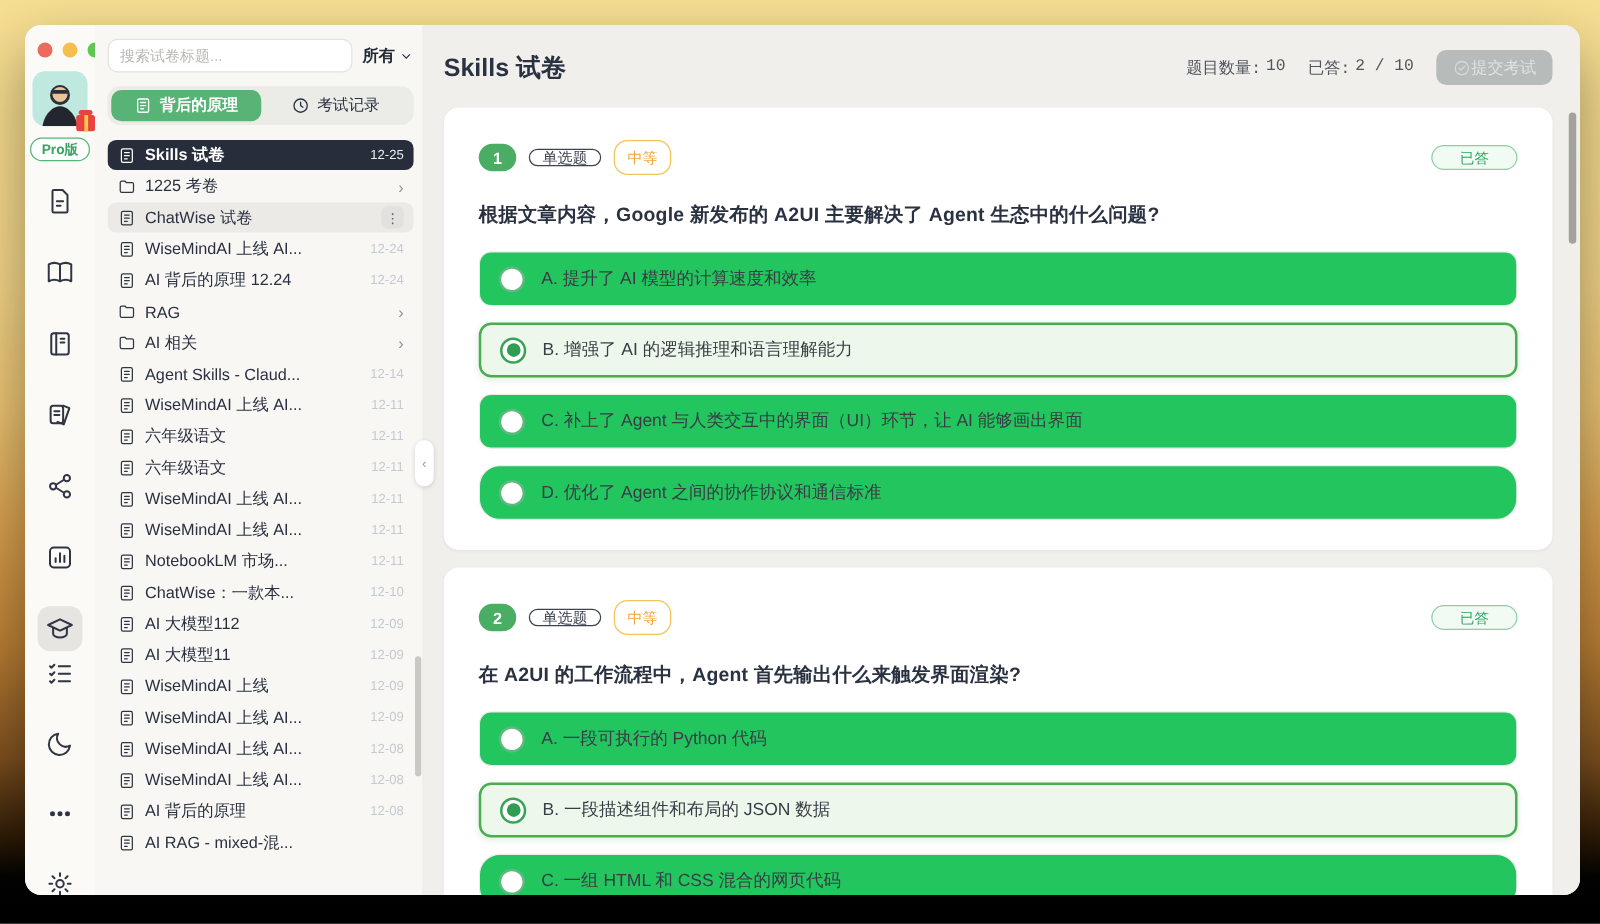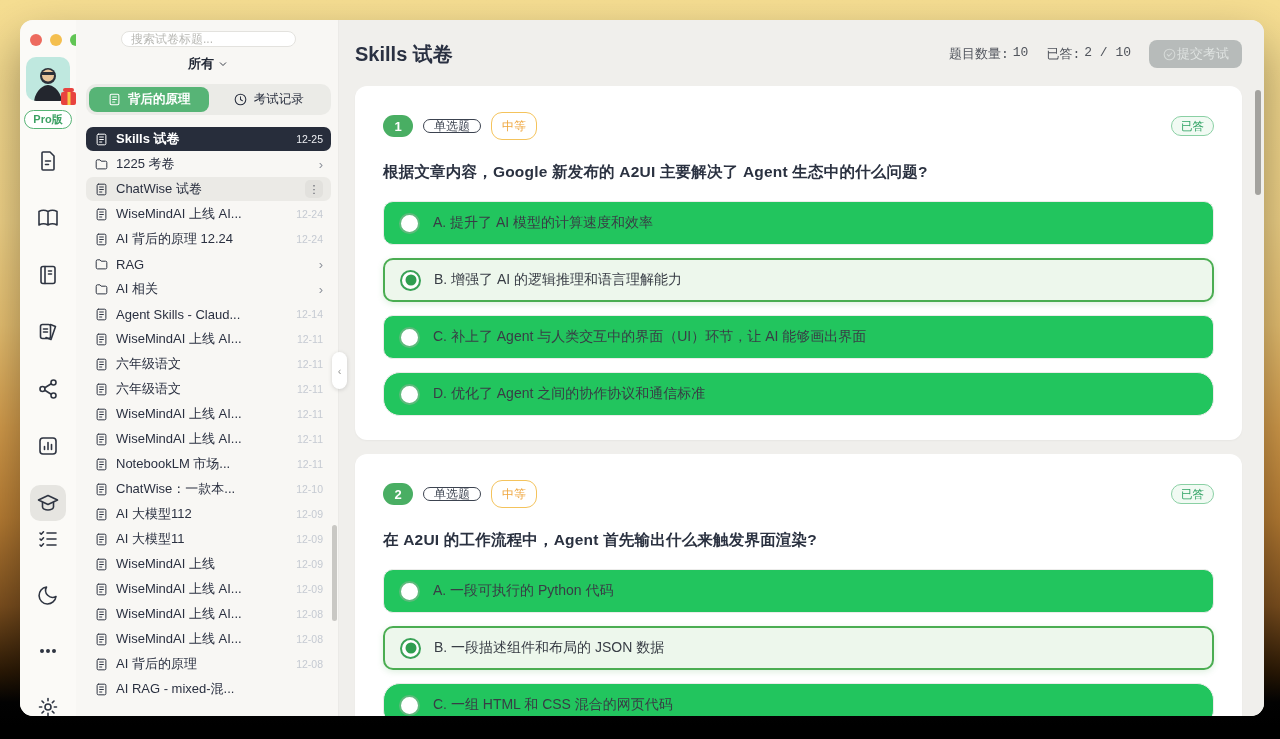--- a/index.html
+++ b/index.html
@@ -31,21 +31,21 @@
   .rail-btn{ width:36px; height:36px; border-radius:10px; display:flex; align-items:center; justify-content:center; cursor:pointer;}
   .rail-btn.active{ background:#e6e5e1;}
   .rail-btn svg{ stroke:#2f3542; fill:none; stroke-width:1.6; stroke-linecap:round; stroke-linejoin:round;}
   .rail-bottom{ margin-top:auto; display:flex; flex-direction:column; align-items:center; gap:20px; padding-bottom:4px;}
   
   .sidebar{ width:263px; background:#f8f7f4; flex-shrink:0; display:flex; flex-direction:column; padding:0 7px 6px 10px; position:relative; border-right:1px solid rgba(0,0,0,.05);}
   .sb-header{ display:flex; align-items:center; margin-top:16px; padding:0 2px;}
   .sb-title{ font-size:19px; font-weight:800; color:#1f2530;}
   .sb-header-icons{ margin-left:auto; display:flex; gap:13px; align-items:center;}
   .sb-header-icons svg{ stroke:#2f3542; fill:none; stroke-width:1.7; stroke-linecap:round; stroke-linejoin:round; cursor:pointer;}
-  .sb-search-row{ display:flex; align-items:center; gap:8px; margin-top:11px;flex-direction:column;}
+  .sb-search-row{ display:flex; align-items:center; gap:8px; margin-top:11px;}
   .sb-search{ flex:1; height:27px; border:1px solid #e3e2de; border-radius:8px; background:#fff; font-size:12px; padding:0 9px; color:#333; outline:none;}
   .sb-search::placeholder{ color:#b9b9b5;}
   .sb-filter{ display:flex; align-items:center; gap:3px; font-size:13px; font-weight:700; color:#232936; cursor:pointer;}
   .sb-filter svg{ stroke:#232936; fill:none; stroke-width:1.8;}
   .sb-tabs{ margin-top:11px; background:#ebebe7; border-radius:10px; padding:3px; display:flex; height:31px;}
   .sb-tab{ flex:1; display:flex; align-items:center; justify-content:center; gap:6px; font-size:12.5px; border-radius:8px; color:#2b3140; cursor:pointer;}
   .sb-tab.active{ background:#57b476; color:#fff; font-weight:700;}
   .sb-tab svg{ fill:none; stroke-width:1.7; stroke-linecap:round; stroke-linejoin:round;}
   .sb-tab.active svg{ stroke:#fff;}
   .sb-tab:not(.active) svg{ stroke:#2b3140;}
@@ -72,21 +72,21 @@
   .main-meta{ margin-left:auto; display:flex; align-items:center; gap:18px; font-size:13px; color:#50545c;}
   .meta-pair{ display:flex; gap:4px;font-family:Liberation Mono, monospace;}
   .submit-btn{ background:#b7bbba; border:none; border-radius:8px; height:28px; padding:0 13px; display:flex; align-items:center; gap:0; color:#dfe3e1; font-size:13px; cursor:not-allowed;}
   .submit-btn svg{ stroke:#d5d9d7; fill:none; stroke-width:1.7; stroke-linecap:round; stroke-linejoin:round;}
   .main-scroll{ padding:6px 22px 0 16px;}
   .q-card{ background:#fff; border-radius:12px; padding:26px 28px 24px 28px; margin-bottom:14px; box-shadow:0 1px 2px rgba(0,0,0,.04);}
   .q-badges{ display:flex; align-items:center; gap:10px;}
   .q-num{ min-width:30px; height:22px; border-radius:11px; background:#49ae63; color:#fff; font-size:13px; font-weight:700; display:flex; align-items:center; justify-content:center;}
   .q-type{ height:14px; padding:0 10px; border-radius:11px; border:1px solid #3c4350; color:#3c4350; font-size:12px; display:flex; align-items:center; background:#fff;}
   .q-diff{ height:28px; padding:0 10px; border-radius:11px; border:1px solid #f4c35c; color:#efa63d; font-size:12px; display:flex; align-items:center; background:#fff;}
-  .q-status{ margin-left:auto; height:20px; padding:0 9px; border-radius:10px; border:1px solid #8ad0a4; color:#2fa263; background:#f1faf3; font-size:11.5px; display:flex; align-items:center;}
+  .q-status{ margin-left:auto; height:20px; padding:0 22px; border-radius:10px; border:1px solid #8ad0a4; color:#2fa263; background:#f1faf3; font-size:11.5px; display:flex; align-items:center;}
   .q-text{ margin-top:22px; font-size:15.5px; font-weight:700; color:#2a3140; letter-spacing:.2px;}
   .q-options{ margin-top:18px;}
   .opt-row{ min-height:44px; border:1.5px solid #ececea; border-radius:10px; background:#22c55e; display:flex; align-items:center; gap:13px; padding:0 15px; margin-bottom:13px; cursor:pointer;}
   .opt-row:last-child{ margin-bottom:0;border-radius:17px;}
   .opt-row.selected{ border:2px solid #4bad52; background:#edf7ec; box-shadow:0 2px 6px rgba(75,173,82,.18);}
   .radio{ width:21px; height:21px; border-radius:50%; border:2px solid #5eba7c; background:#fff; flex-shrink:0; position:relative;}
   .opt-row.selected .radio{ border-color:#3aa257;}
   .opt-row.selected .radio::after{ content:""; position:absolute; left:50%; top:50%; width:11px; height:11px; border-radius:50%; background:#2f9e50; transform:translate(-50%,-50%);}
   .opt-label{ font-size:14px; color:#383d45;}
   .main-scrollbar{ position:absolute; right:3px; top:70px; width:6px; height:105px; border-radius:3px; background:#a3a29e;}

